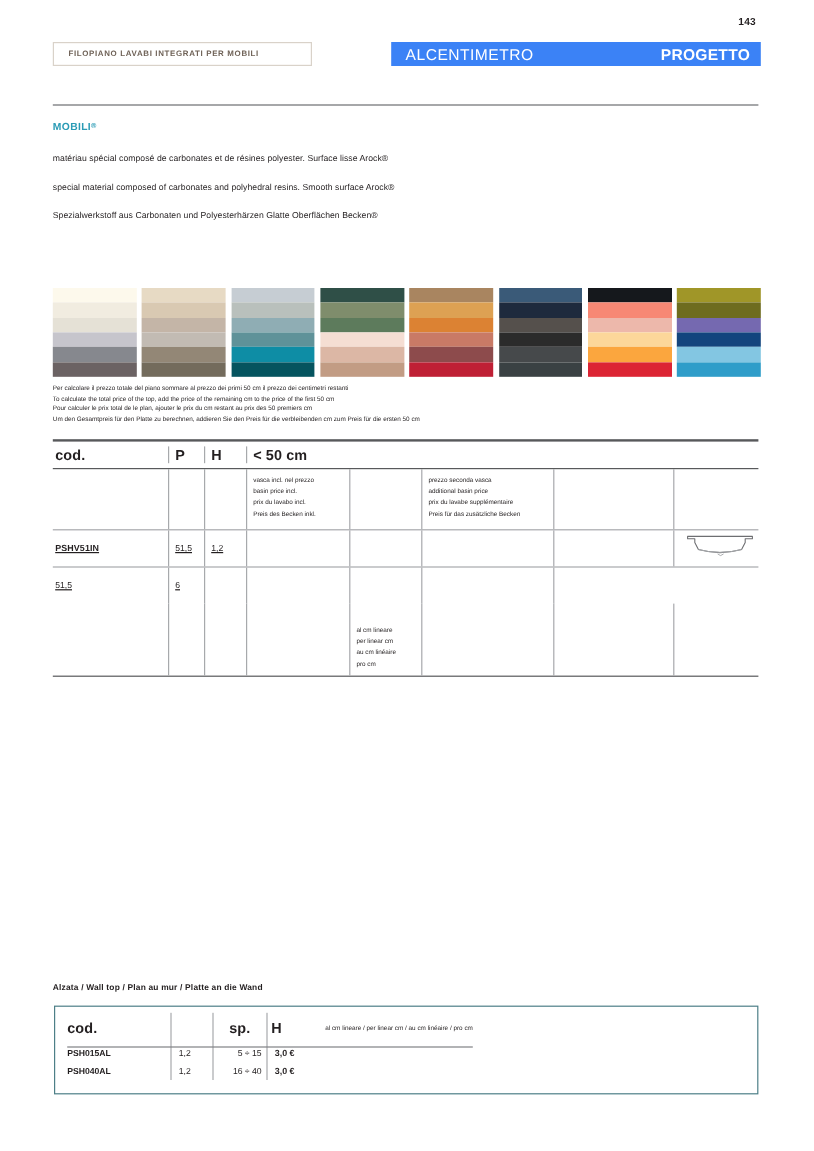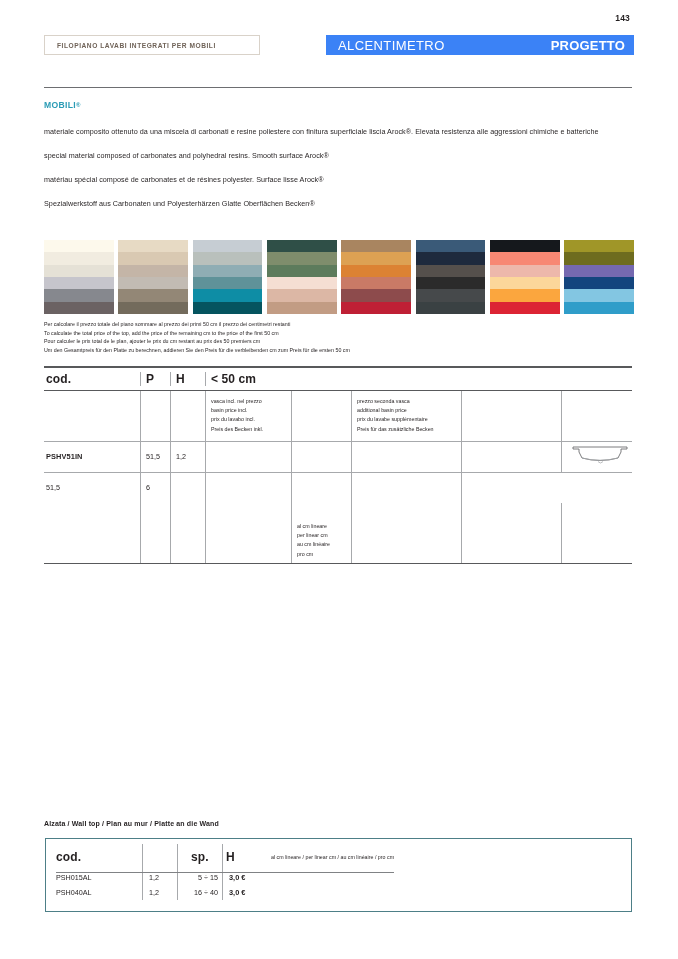--- a/index.html
+++ b/index.html
@@ -190,21 +190,21 @@
     color: #231f20;
     letter-spacing: 0.1px;
   }
   .row-sub { height: 50px; }
   .row-sub > div { padding-top: 6px; }
   .row-sub .small {
     font-size: 5.3px;
     line-height: 1.75;
     color: #231f20;
   }
-  .row-data { height: 30px; }
+  .row-data { height: 30px; text-decoration: underline; }
   .row-data > div { display: flex; align-items: center; }
   .row-data .code {
     font-size: 7.4px;
     font-weight: 700;
     letter-spacing: 0.1px;
   }
   .row-data .val {
     font-size: 7.2px;
     font-weight: 400;
   }
@@ -275,21 +275,21 @@
     left: 10px;
     top: 33px;
     width: 338px;
     height: 1px;
     background: #808285;
   }
   .az-row { height: 15px; }
   .az-row > div { display: flex; align-items: center; }
   .az-row .code {
     font-size: 7.2px;
-    font-weight: 400;
+    font-weight: 700;
   }
   .az-row .val {
     font-size: 7.2px;
     font-weight: 400;
   }
   .az-row .val.center { justify-content: flex-end; padding-right: 4px; }
   .az-row .price {
     font-size: 7.4px;
     font-weight: 700;
   }
@@ -307,23 +307,22 @@
   <div class="brand-bar" style="background: #3b82f6;">
     <span class="brand-left">ALCENTIMETRO</span>
     <span class="brand-right">PROGETTO</span>
   </div>
 </div>
 
 <div class="top-rule"></div>
 
 <div class="material">
   <div class="material-title" style="color: rgb(42, 155, 181);"><span>MOBILI</span><span class="reg">®</span></div>
-  <p>materiale composito ottenuto da una miscela di carbonati e resine poliestere con finitura superficiale liscia Arock®. Elevata resistenza alle aggressioni chimiche e batteriche</p>
+  <p>matériau spécial composé de carbonates et de résines polyester. Surface lisse Arock®</p>
   <p>special material composed of carbonates and polyhedral resins. Smooth surface Arock®</p>
-  <p>matériau spécial composé de carbonates et de résines polyester. Surface lisse Arock®</p>
   <p class="last">Spezialwerkstoff aus Carbonaten und Polyesterhärzen Glatte Oberflächen Becken®</p>
 </div>
 
 <div class="swatches" id="swatches">
     <div class="swatch-col">
       <div class="band" style="background: rgb(253, 249, 236);"></div>
       <div class="band" style="background: rgb(241, 236, 224);"></div>
       <div class="band" style="background: rgb(229, 225, 214);"></div>
       <div class="band" style="background: rgb(198, 197, 204);"></div>
       <div class="band" style="background: rgb(134, 136, 142);"></div>

